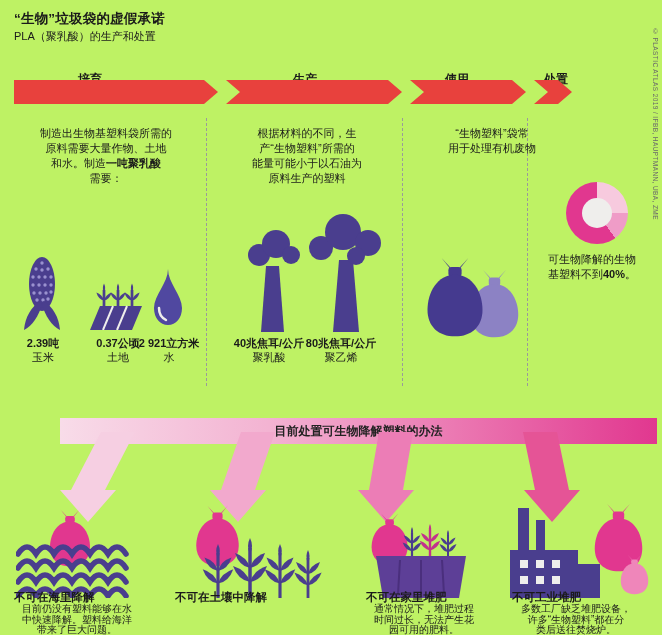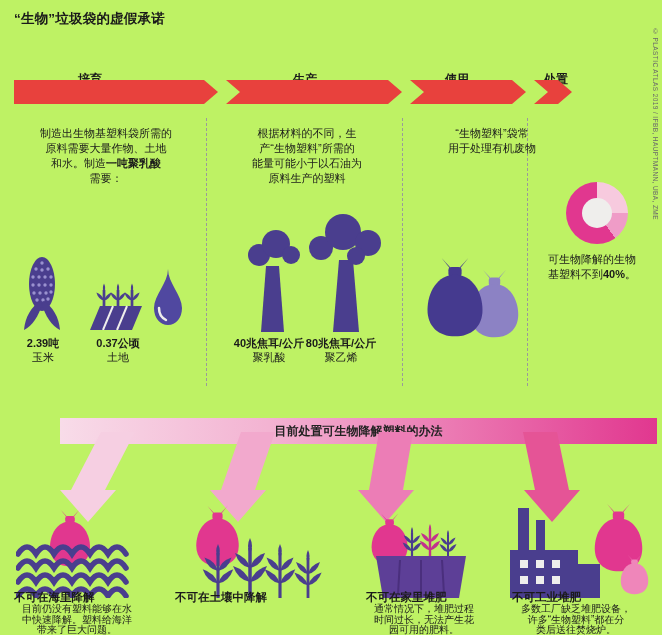--- a/index.html
+++ b/index.html
@@ -27,20 +27,21 @@
   .method-title { top:590px; font-size:11.5px; font-weight:bold; }
   .method-desc { top:604px; font-size:10px; line-height:10.5px; white-space:pre-line;text-align:center; }
   b { font-weight:bold; }
 </style>
 </head>
 <body>
 
 <div class="page">
 
   <div class="abs title">“生物”垃圾袋的虚假承诺</div>
+  <div class="abs subtitle">PLA（聚乳酸）的生产和处置</div>
   <div class="abs credit">© PLASTIC ATLAS 2019 / IFBB, HAUPTMANN, UBA, ZME</div>
 
   <div class="abs stage-label" style="left:55px">培育</div>
   <div class="abs stage-label" style="left:270px">生产</div>
   <div class="abs stage-label" style="left:422px">使用</div>
   <div class="abs stage-label" style="left:521px">处置</div>
 
   <svg class="abs flow" width="662" height="24" viewBox="0 0 662 24">
     <polygon fill="#e8413d" points="14,0 204,0 218,12 204,24 14,24"></polygon>
     <polygon fill="#e8413d" points="226,0 388,0 402,12 388,24 226,24 240,12"></polygon>
@@ -116,20 +117,24 @@
   </svg>
 
   <div class="abs vitem" style="left:8px;top:336px;width:70px">
     <span class="val">2.39吨</span>
     <span class="lab">玉米</span>
   </div>
   <div class="abs vitem" style="left:83px;top:336px;width:70px">
     <span class="val">0.37公顷</span>
     <span class="lab">土地</span>
   </div>
+  <div class="abs vitem" style="left:129px;top:336px;width:80px">
+    <span class="val">2 921立方米</span>
+    <span class="lab">水</span>
+  </div>
 
   <div class="abs desc" style="left:246px;top:126px;width:122px">根据材料的不同，生
 产“生物塑料”所需的
 能量可能小于以石油为
 原料生产的塑料</div>
 
   <svg class="abs" style="left:242px;top:224px" width="62" height="108" viewBox="0 0 62 108">
     <polygon points="24,42 37,42 42,108 19,108" fill="#4a3e8e"></polygon>
     <circle cx="17" cy="31" r="11" fill="#4a3e8e"></circle>
     <circle cx="34" cy="20" r="14" fill="#4a3e8e"></circle>

